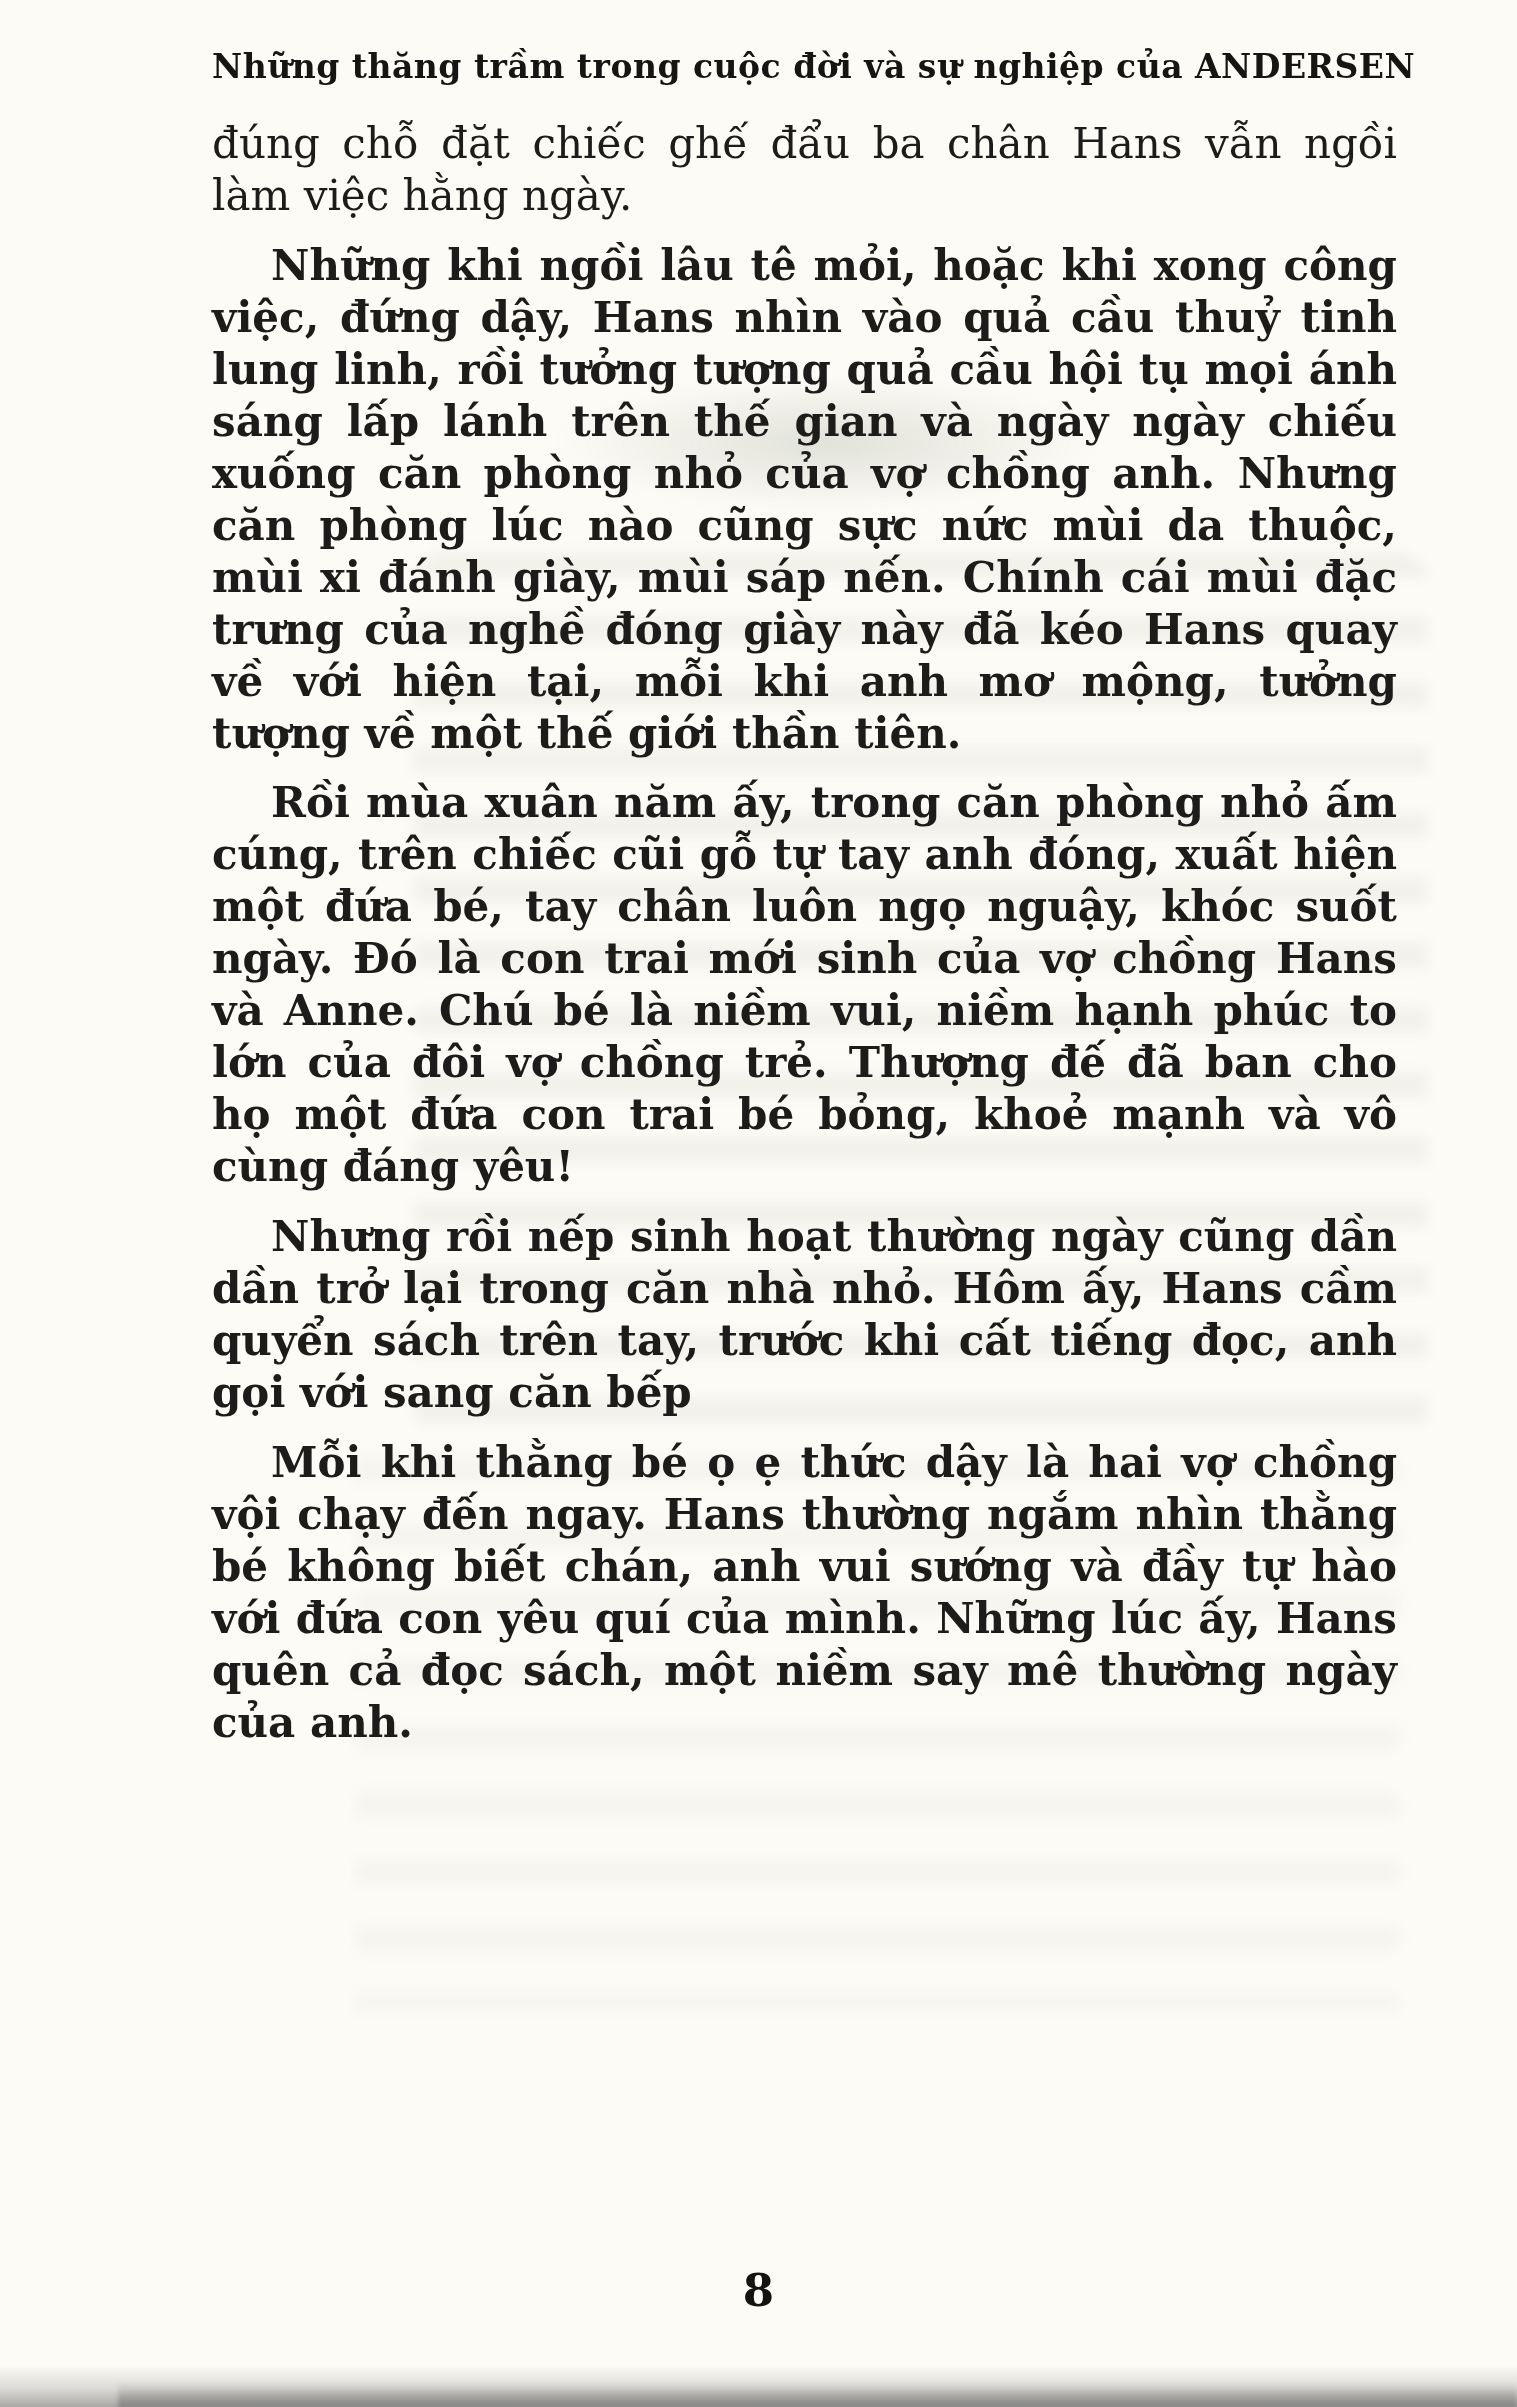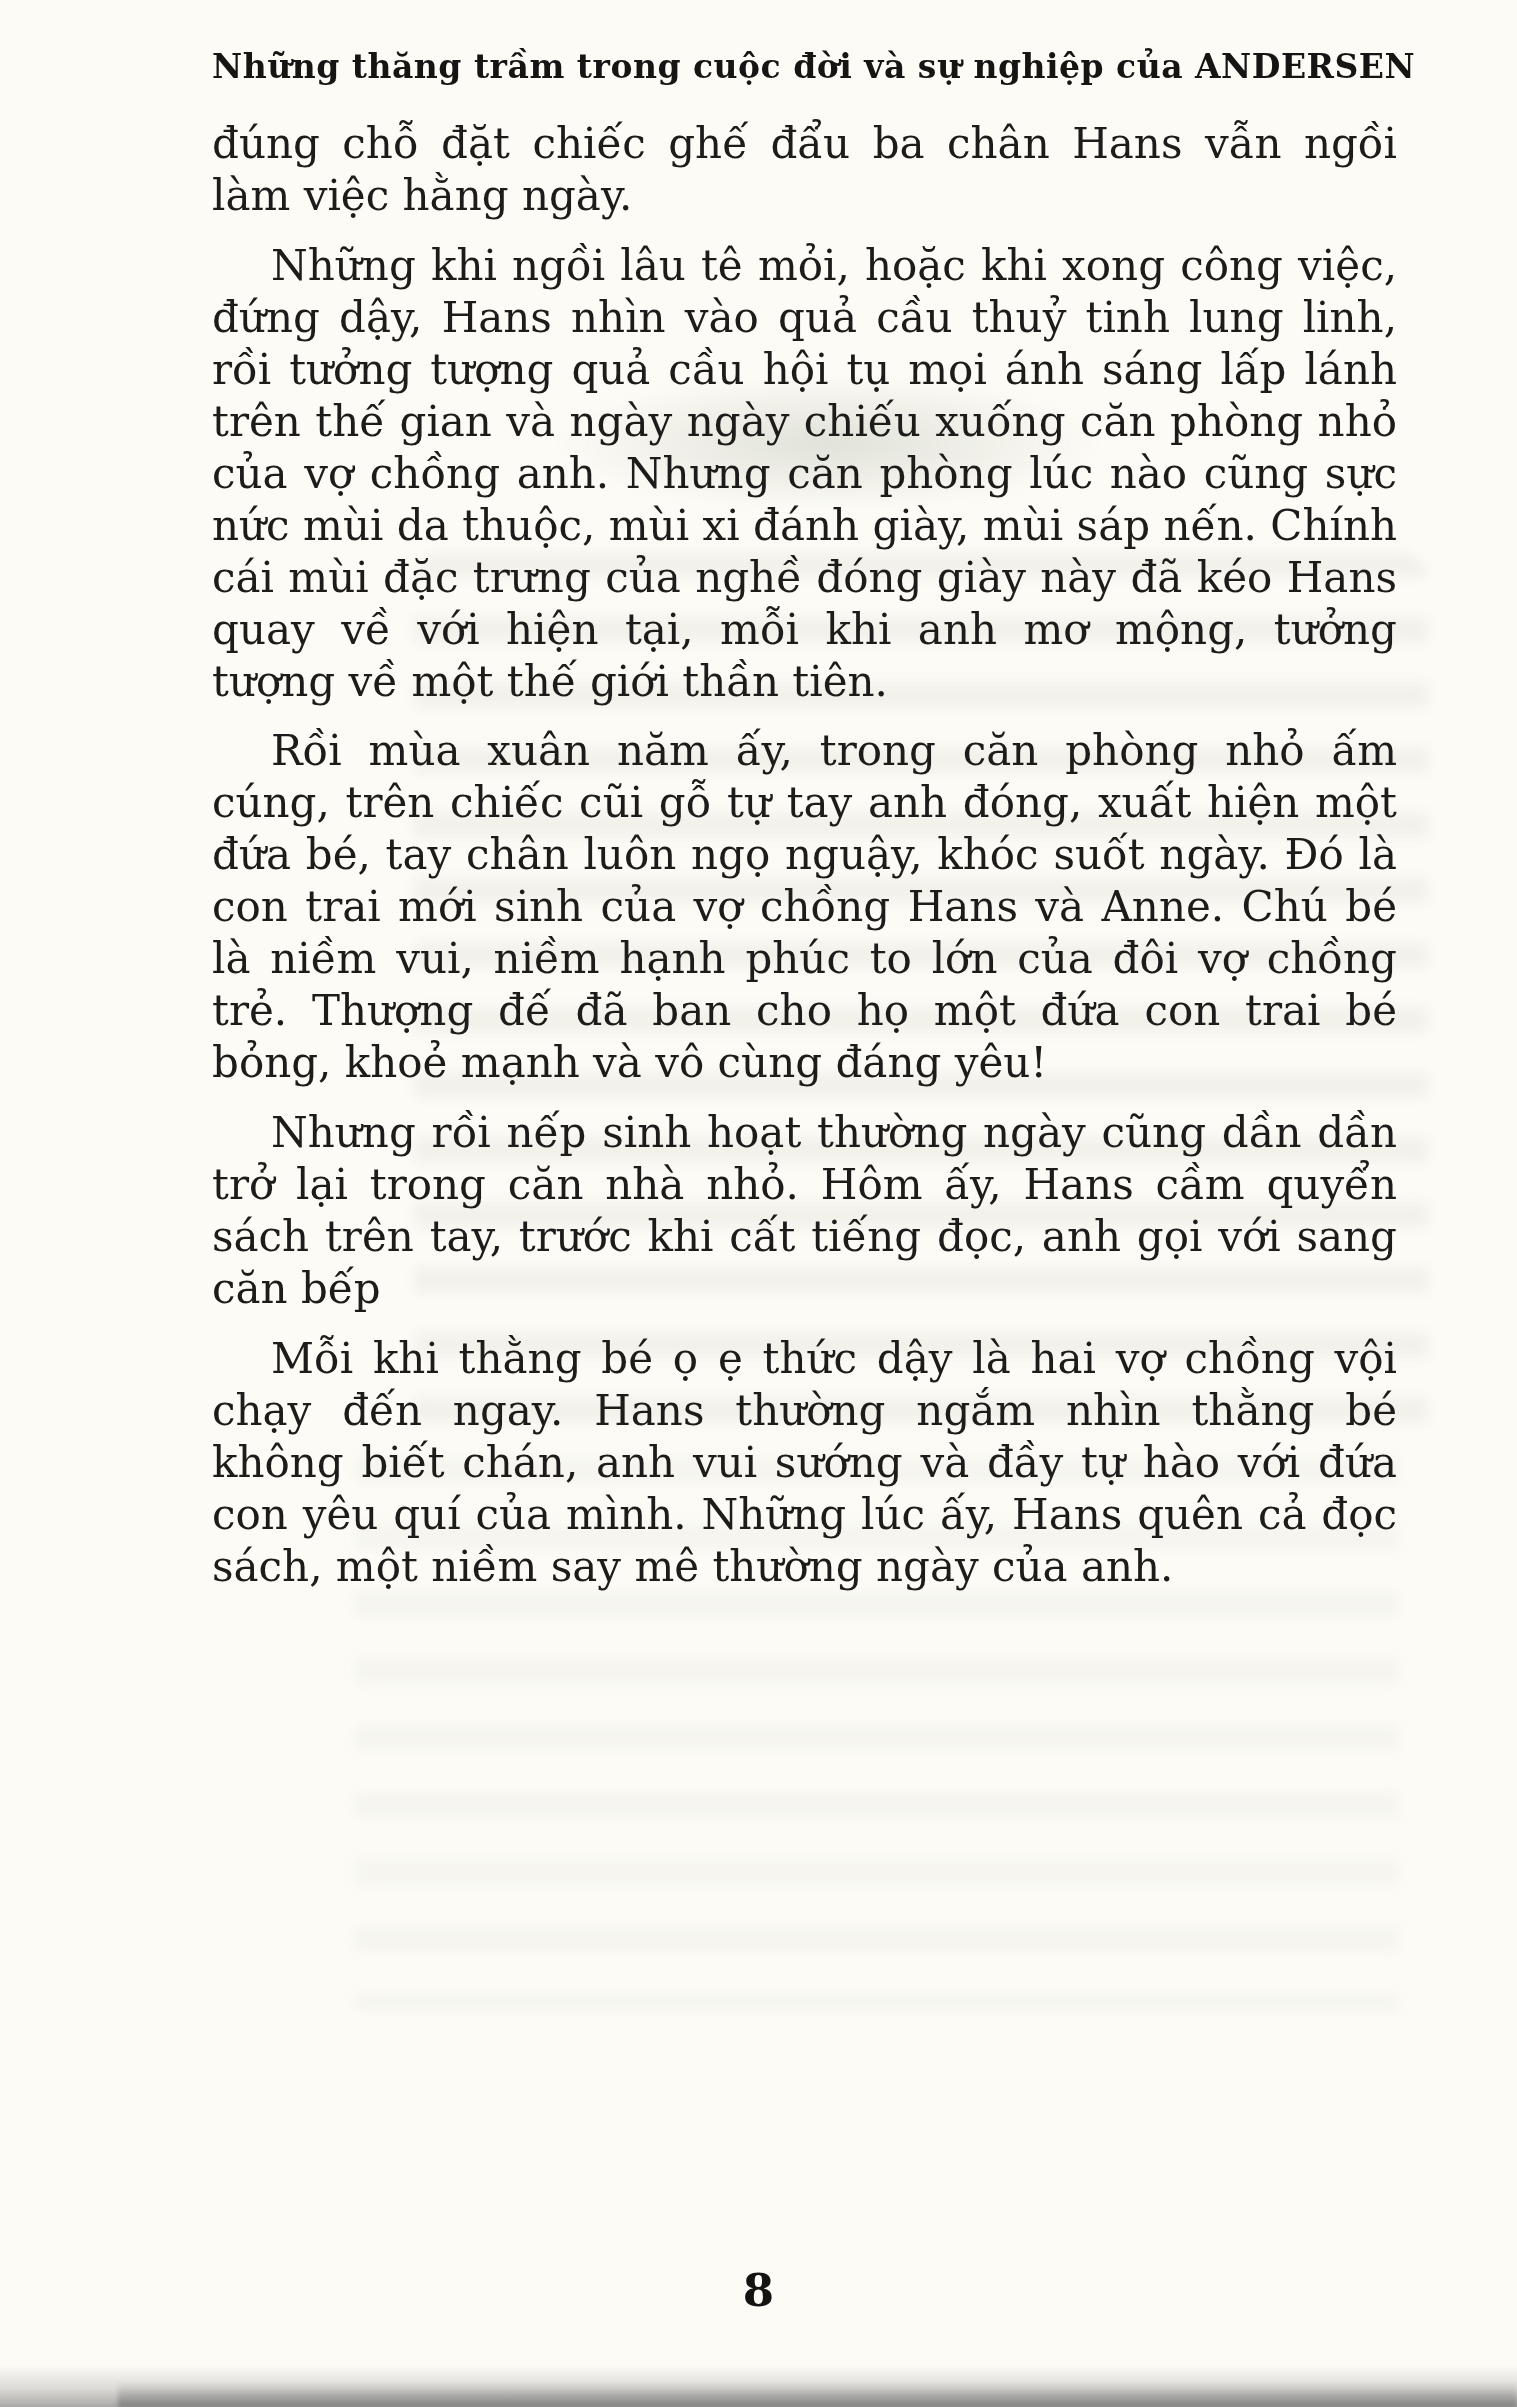--- a/index.html
+++ b/index.html
@@ -37,20 +37,21 @@
     font-size: 42px;
     line-height: 52px;
     text-align: justify;
     z-index: 2;
   }
   .para {
     margin: 0 0 17.7px 0;
   }
   .para.indent {
     text-indent: 59px;
+    font-weight: bold;
   }
   
   .bleedthrough {
     position: absolute;
     top: 552px;
     left: 414px;
     right: 89px;
     height: 887px;
     z-index: 1;
     background: repeating-linear-gradient(

